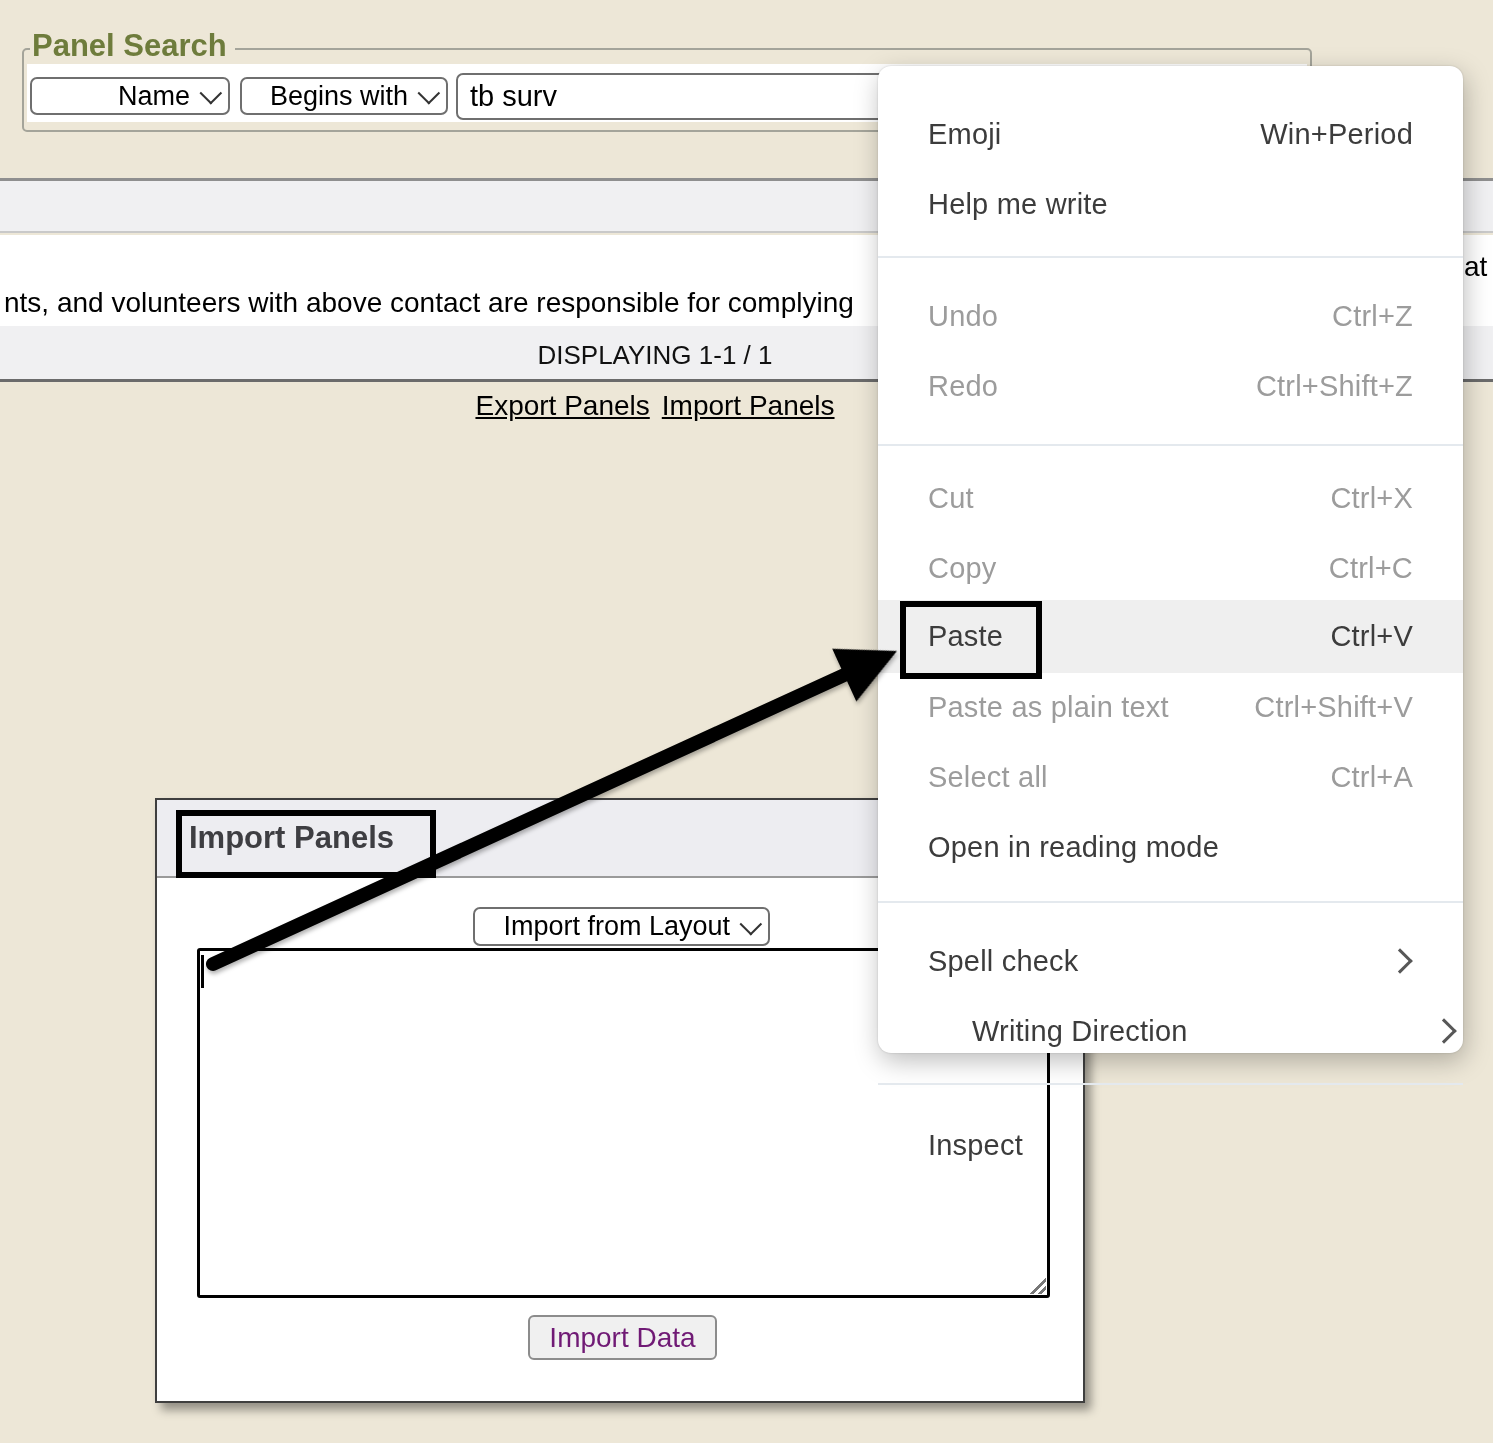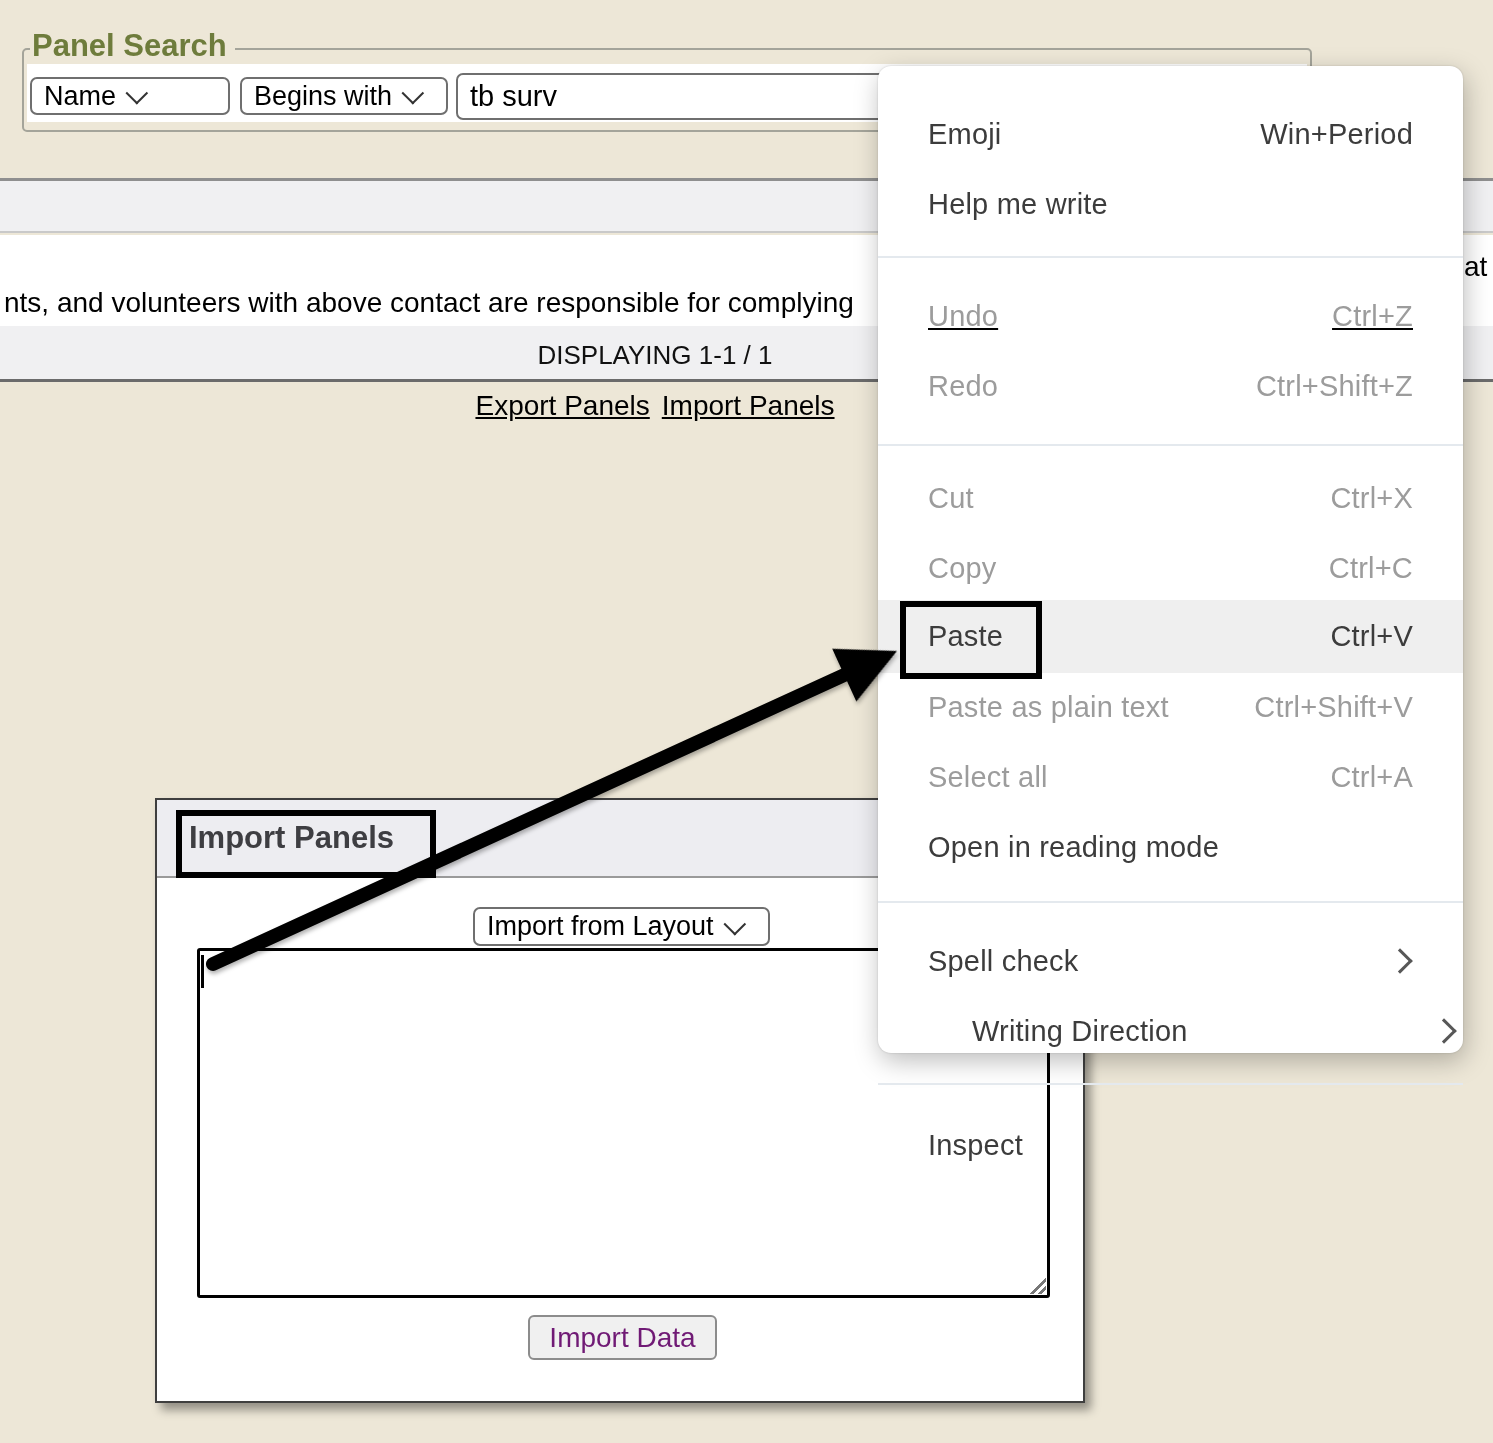--- a/index.html
+++ b/index.html
@@ -16,21 +16,21 @@
     border:2px solid #A4A49A;border-radius:5px;
   }
   .legend{
     left:30px;top:28px;height:36px;line-height:36px;
     background:#EDE7D7;padding:0 8px 0 2px;
     font-size:31px;font-weight:bold;color:#6E7C3C;
   }
   .controls-strip{left:27px;top:64px;width:1280px;height:58px;background:#ffffff;}
   .fake-select{
     background:#fff;border:2px solid #6F6F6F;border-radius:7px;
-    display:flex;align-items:center;justify-content:flex-start;
+    display:flex;align-items:center;justify-content:flex-end;
     padding:8px 12px;font-size:27px;color:#000;box-sizing:border-box;
   }
   .chev-down{
     width:14px;height:14px;border-right:2.5px solid #333;border-bottom:2.5px solid #333;
     transform:rotate(45deg) translateY(-4px);flex:0 0 auto;margin-left:10px;
   }
   .search-input{
     left:456px;top:73px;width:852px;height:47px;box-sizing:border-box;
     border:2px solid #6F6F6F;border-radius:7px;background:#fff;
     font-size:29px;padding:0 12px;color:#000;
@@ -164,21 +164,21 @@
   <div class="ctx-item" style="top:33px;">
     <span class="lbl">Emoji</span>
     <span class="sc">Win+Period</span>
   </div>
   <div class="ctx-item" style="top:103px;">
     <span class="lbl">Help me write</span>
   </div>
 
   <div class="ctx-sep" style="top:190px;"></div>
 
-  <div class="ctx-item disabled" style="top:215px;text-decoration:underline;">
+  <div class="ctx-item disabled" style="top:215px;">
     <span class="lbl">Undo</span>
     <span class="sc">Ctrl+Z</span>
   </div>
   <div class="ctx-item disabled" style="top:285px;">
     <span class="lbl">Redo</span>
     <span class="sc">Ctrl+Shift+Z</span>
   </div>
 
   <div class="ctx-sep" style="top:378px;"></div>
 

